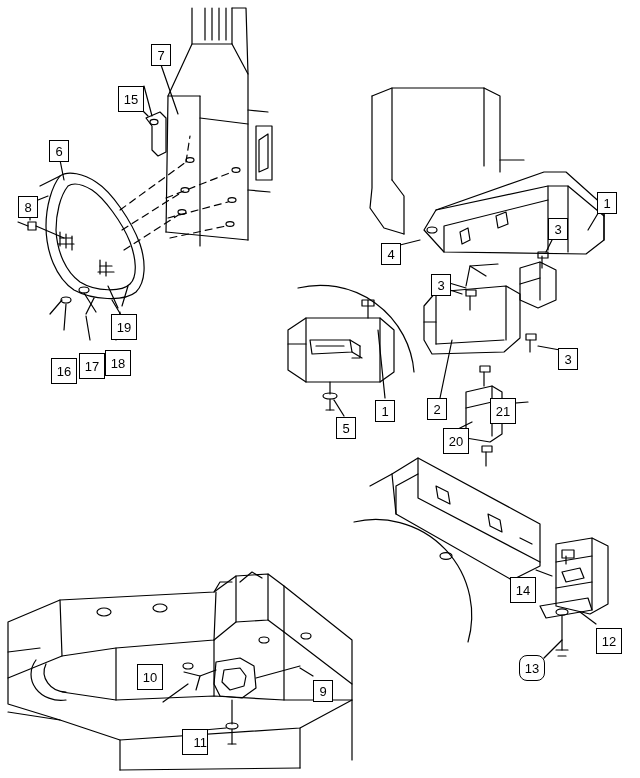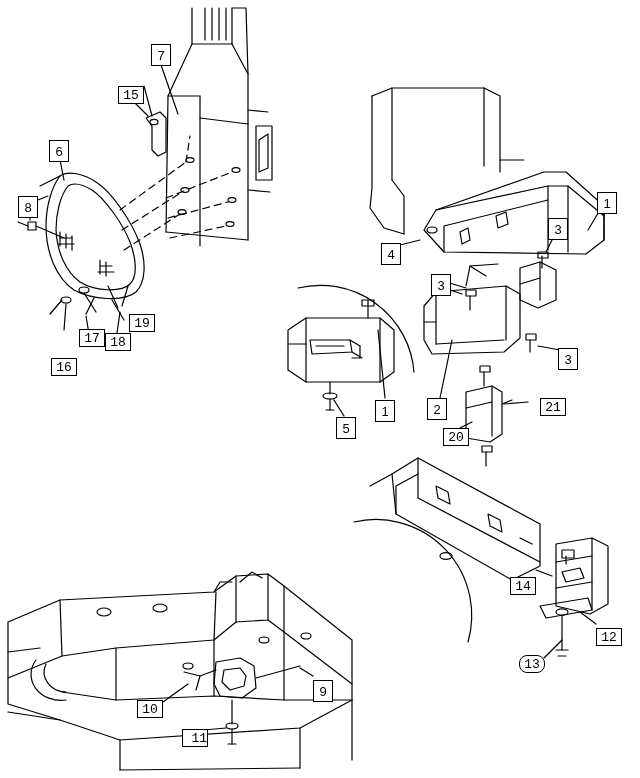--- a/index.html
+++ b/index.html
@@ -3,21 +3,21 @@
 <meta charset="utf-8">
 <style>
   html,body{margin:0;padding:0;background:#ffffff;}
   body{width:640px;height:778px;font-family:"Liberation Sans",sans-serif;}
   #stage{position:relative;width:640px;height:778px;overflow:hidden;background:#fff;}
   #art{position:absolute;left:0;top:0;width:640px;height:778px;}
   .callout{position:absolute;border:1.6px solid #000;background:#fff;
            display:flex;align-items:center;justify-content:center;
            font-size:13px;line-height:1;color:#000;font-family:"Liberation Sans",sans-serif;
            box-sizing:border-box;}
-  .callout.w2{width:26px;height:18px;font-family:Liberation Mono, monospace;}
+  .callout.w2{width:26px;height:26px;}
   .callout.w1{width:20px;height:22px;}
 </style>
 </head>
 <body>
 
 <div id="stage">
 
   <svg id="art" viewBox="0 0 640 778" xmlns="http://www.w3.org/2000/svg" fill="none" stroke="#000" stroke-width="1.2" stroke-linecap="round" stroke-linejoin="round">
 
     <g>
@@ -302,62 +302,62 @@
     </div>
   <div class="callout w1" style="left:548px;top:218px;">
       <span>3</span>
     </div>
   <div class="callout w1" style="left:381px;top:243px;">
       <span>4</span>
     </div>
   <div class="callout w1" style="left:431px;top:274px;">
       <span>3</span>
     </div>
-  <div class="callout w2" style="left:129px;top:314px;">
+  <div class="callout w2" style="left:111px;top:314px;">
       <span>19</span>
     </div>
   <div class="callout w2" style="left:51px;top:330px;margin-top:28px;">
       <span>16</span>
     </div>
-  <div class="callout w2" style="left:79px;top:329px;">
+  <div class="callout w2" style="left:79px;top:353px;">
       <span>17</span>
     </div>
-  <div class="callout w2" style="left:105px;top:333px;">
+  <div class="callout w2" style="left:105px;top:350px;">
       <span>18</span>
     </div>
   <div class="callout w1" style="left:558px;top:348px;">
       <span>3</span>
     </div>
   <div class="callout w1" style="left:375px;top:400px;">
       <span>1</span>
     </div>
   <div class="callout w1" style="left:427px;top:398px;">
       <span>2</span>
     </div>
-  <div class="callout w2" style="left:540px;top:398px;">
+  <div class="callout w2" style="left:490px;top:398px;">
       <span>21</span>
     </div>
   <div class="callout w1" style="left:336px;top:417px;">
       <span>5</span>
     </div>
   <div class="callout w2" style="left:443px;top:428px;justify-content:center;">
       <span>20</span>
     </div>
   <div class="callout w2" style="left:510px;top:562px;margin-top:15px;">
       <span>14</span>
     </div>
   <div class="callout w2" style="left:596px;top:628px;">
       <span>12</span>
     </div>
   <div class="callout w2" style="left:519px;top:655px;border-radius:8px;">
       <span>13</span>
     </div>
   <div class="callout w1" style="left:313px;top:680px;">
       <span>9</span>
     </div>
-  <div class="callout w2" style="left:137px;top:700px;">
+  <div class="callout w2" style="left:137px;top:664px;">
       <span>10</span>
     </div>
   <div class="callout w2" style="left:182px;top:729px;justify-content:flex-end;">
       <span>11</span>
     </div>
 
 </div>
 
 </body></html>

